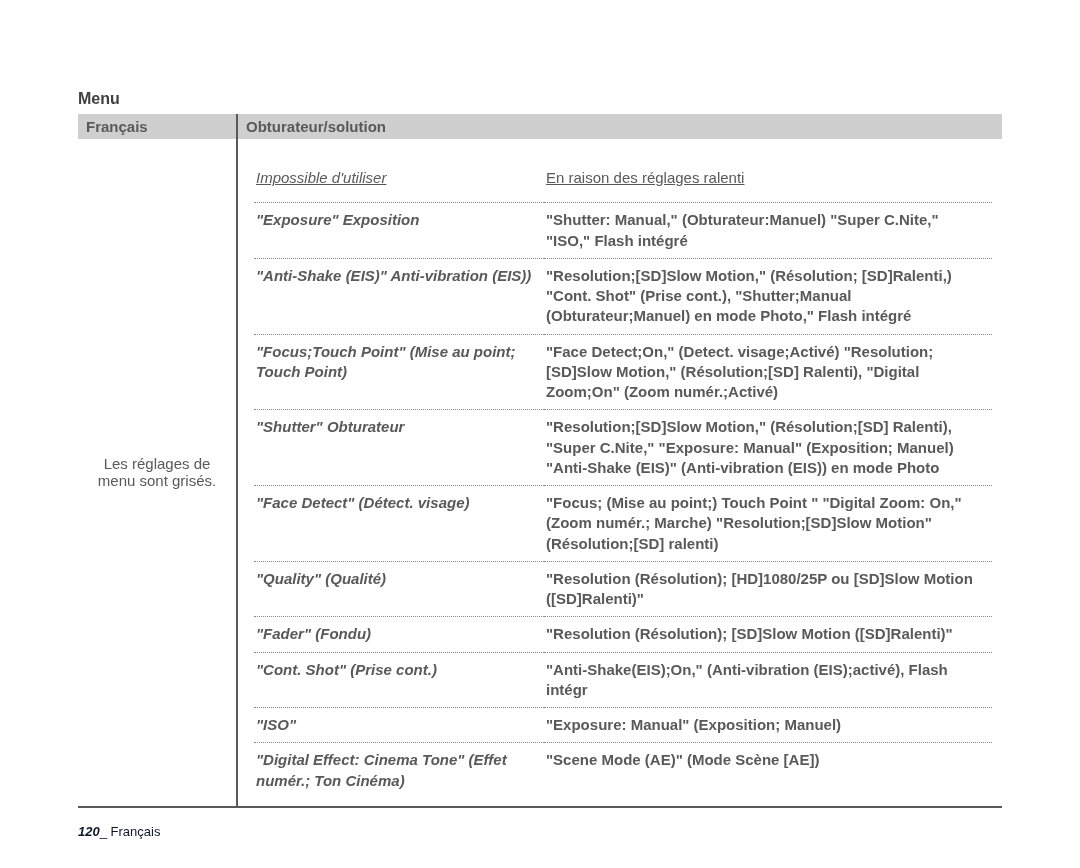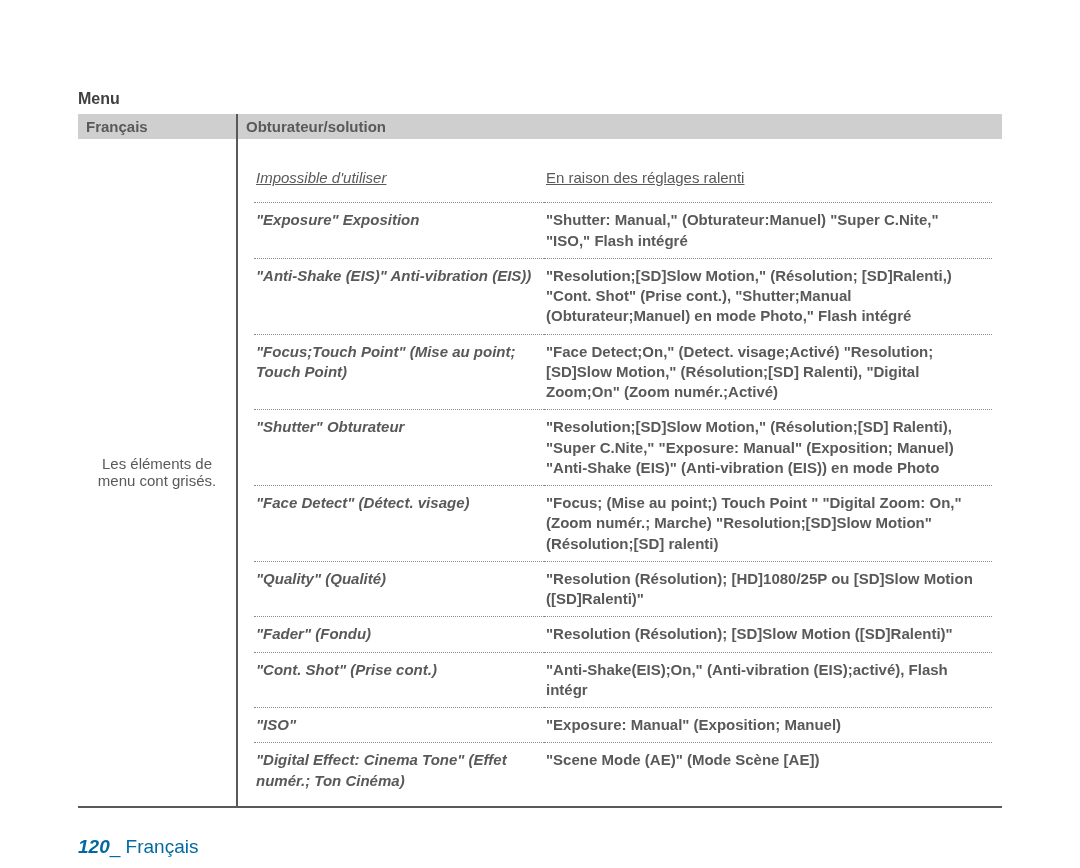--- a/index.html
+++ b/index.html
@@ -81,44 +81,44 @@
   }
   table.inner .c2 {
     font-weight: bold;
   }
   table.inner tr.header-inner td {
     font-weight: normal;
     text-decoration: underline;
     padding-bottom: 14px;
   }
   .footer {
-    margin-top: 28px;
-    font-size: 19px;
-    color: #0369a1;
+    margin-top: 16px;
+    font-size: 13px;
+    color: #0f172a;
   }
   .footer .pg {
     font-weight: bold;
     font-style: italic;
   }
 </style>
 </head>
 <body>
 
 <div class="page">
 
   <div class="section-title">Menu</div>
 
   <table class="top">
     <tbody>
         <tr class="header-row">
       <td style="width:142px">Français</td>
       <td>Obturateur/solution</td>
     </tr>
     <tr class="body-row">
-      <td class="col-prob">Les éléments de menu cont grisés.</td>
+      <td class="col-prob">Les réglages de menu sont grisés.</td>
       <td class="col-exp">
         <div class="inner-wrap">
           <table class="inner">
             <tbody>
                   <tr class="header-inner">
               <td class="c1">Impossible d'utiliser</td>
               <td class="c2">En raison des réglages ralenti</td>
             </tr>
             <tr>
               <td class="c1">"Exposure" Exposition</td>

